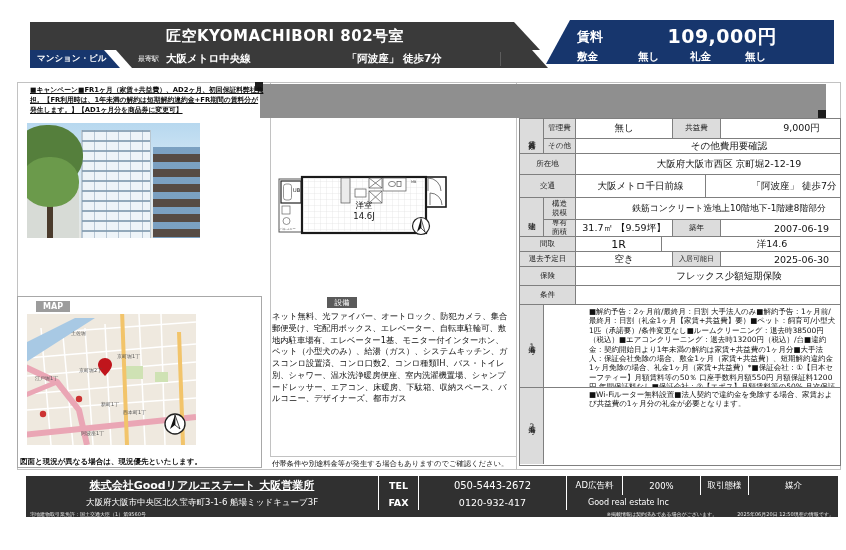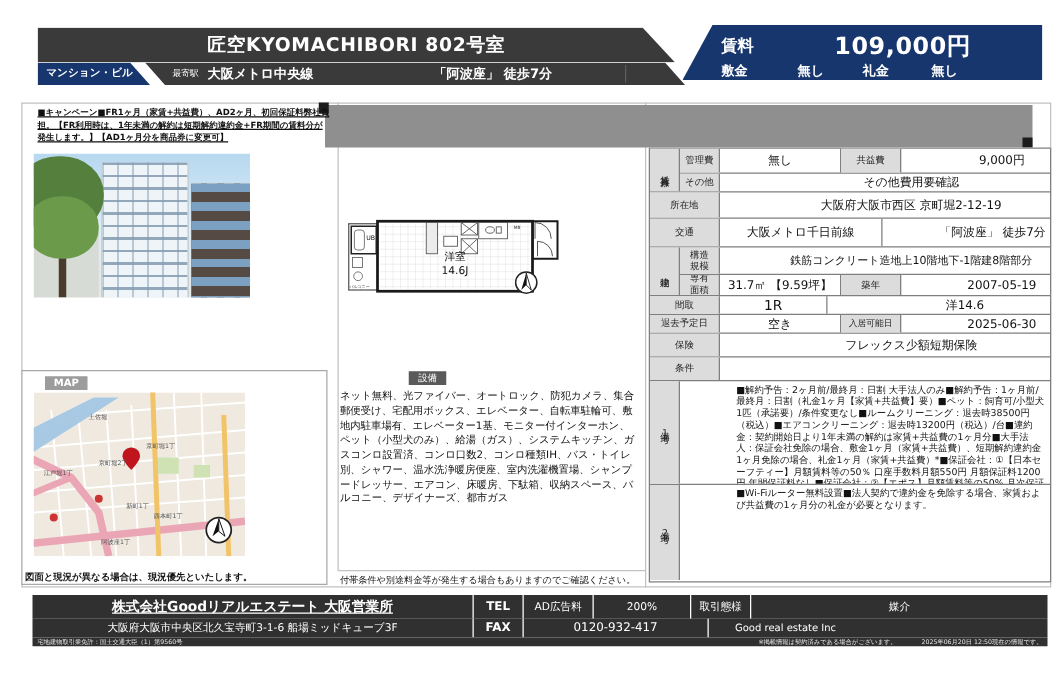--- a/index.html
+++ b/index.html
@@ -287,21 +287,21 @@
       <div class="subrow b" style="height:21px">
         <div class="cell lab w32">構造
 規模</div>
         <div class="cell f1 last" style="font-size:8.8px">鉄筋コンクリート造地上10階地下-1階建8階部分</div>
       </div>
       <div class="subrow" style="height:16px">
         <div class="cell lab w32">専有
 面積</div>
         <div class="cell w97">31.7㎡ 【9.59坪】</div>
         <div class="cell lab w48">築年</div>
-        <div class="cell f1 last">2007-05-19</div>
+        <div class="cell f1 last">2007-06-19</div>
       </div>
     </div>
   </div>
 
   <div class="trow" style="height:14px">
     <div class="cell lab w56">間取</div>
     <div class="cell w86 big">1R</div>
     <div class="cell f1 last">洋14.6</div>
   </div>
 
@@ -331,20 +331,21 @@
   <div class="trow" style="height:76px">
     <div class="cell grp w24">備考2</div>
     <div class="cell f1 last note-txt">■Wi-Fiルーター無料設置■法人契約で違約金を免除する場合、家賃および共益費の1ヶ月分の礼金が必要となります。</div>
   </div>
 
 </div>
 
 <div class="abs foot f-r1">
   <div class="f-cell first fw352 f-company">株式会社Goodリアルエステート 大阪営業所</div>
   <div class="f-cell fw40 f-lbl">TEL</div>
+  <div class="f-cell fw148 f-num">050-5443-2672</div>
   <div class="f-cell fw56 f-sm">AD広告料</div>
   <div class="f-cell fw78 f-sm">200%</div>
   <div class="f-cell fw48 f-sm">取引態様</div>
   <div class="f-cell f-sm" style="flex:1">媒介</div>
 </div>
 <div class="abs foot f-r2">
   <div class="f-cell first fw352 f-addr">大阪府大阪市中央区北久宝寺町3-1-6 船場ミッドキューブ3F</div>
   <div class="f-cell fw40 f-lbl">FAX</div>
   <div class="f-cell fw148 f-num" style="font-size:9.5px">0120-932-417</div>
   <div class="f-cell f-en" style="flex:1">Good real estate Inc</div>

